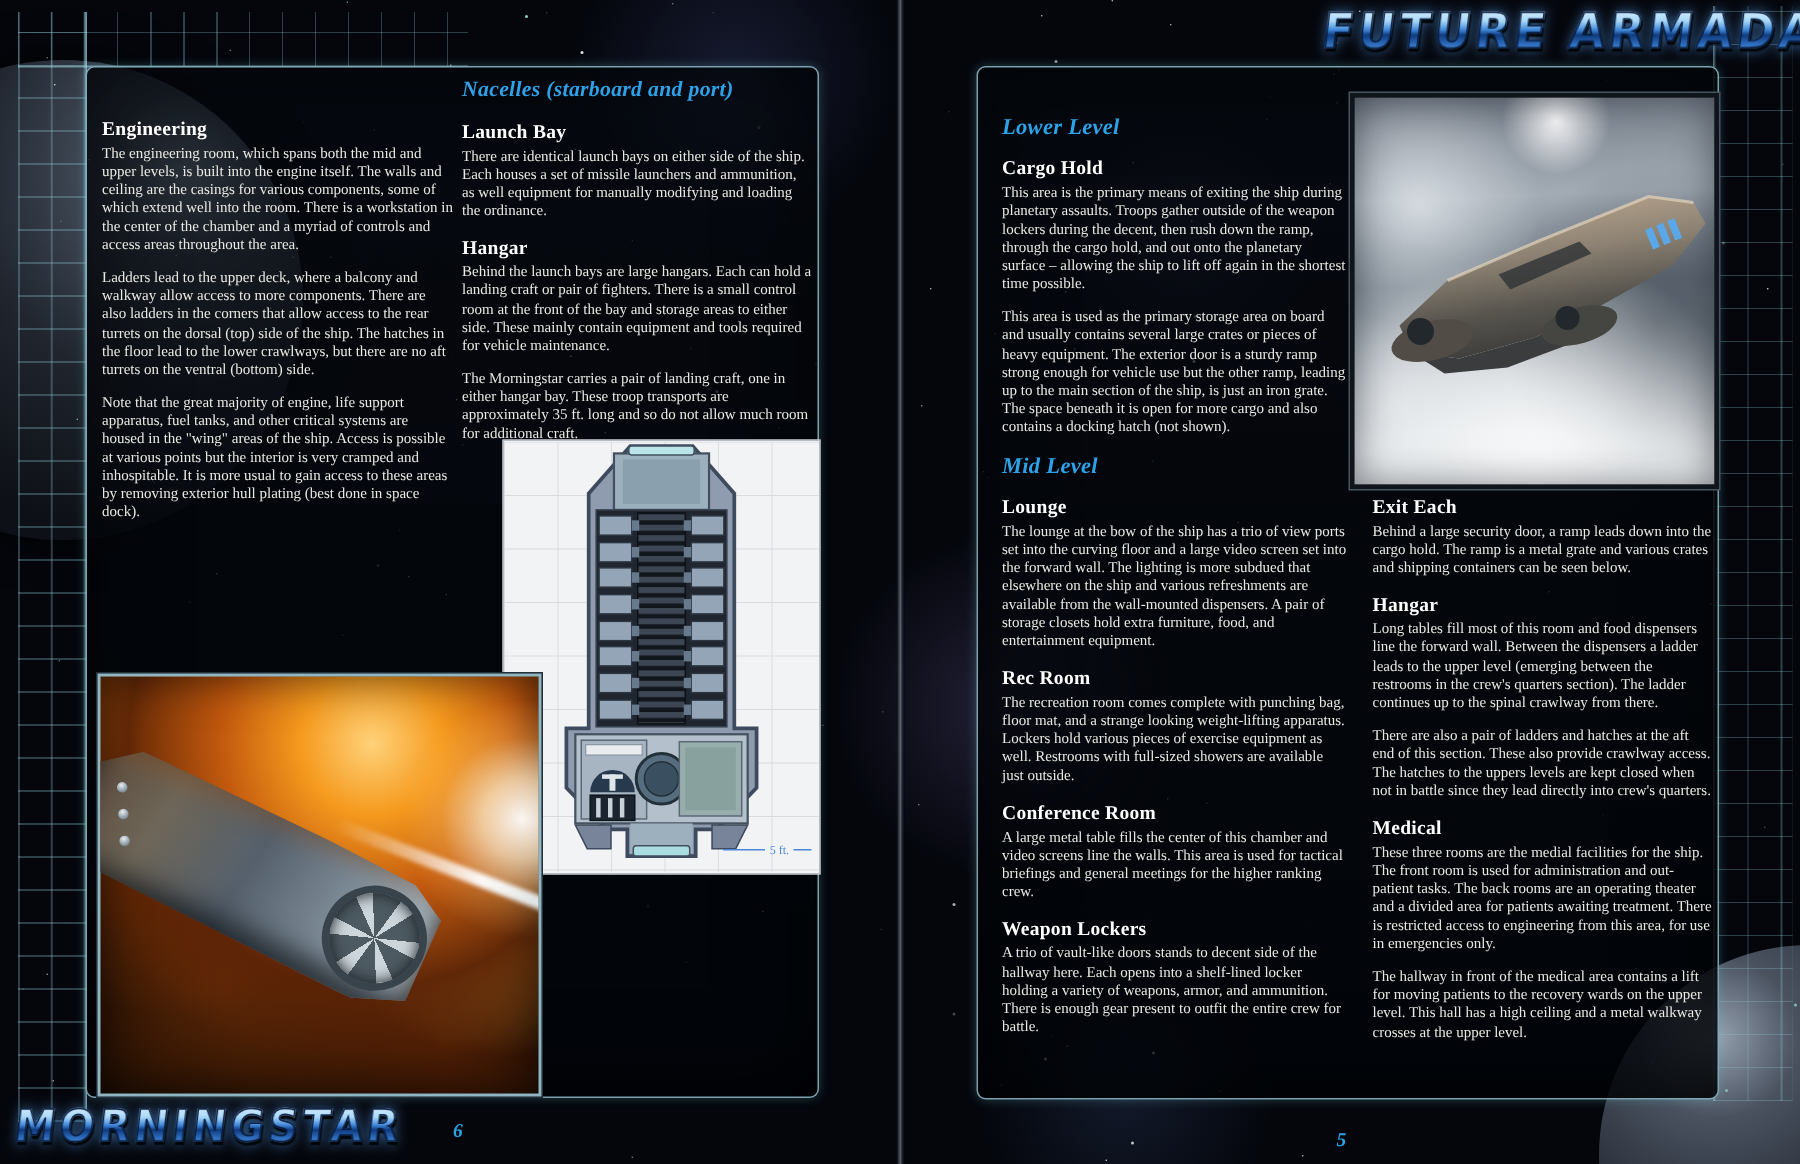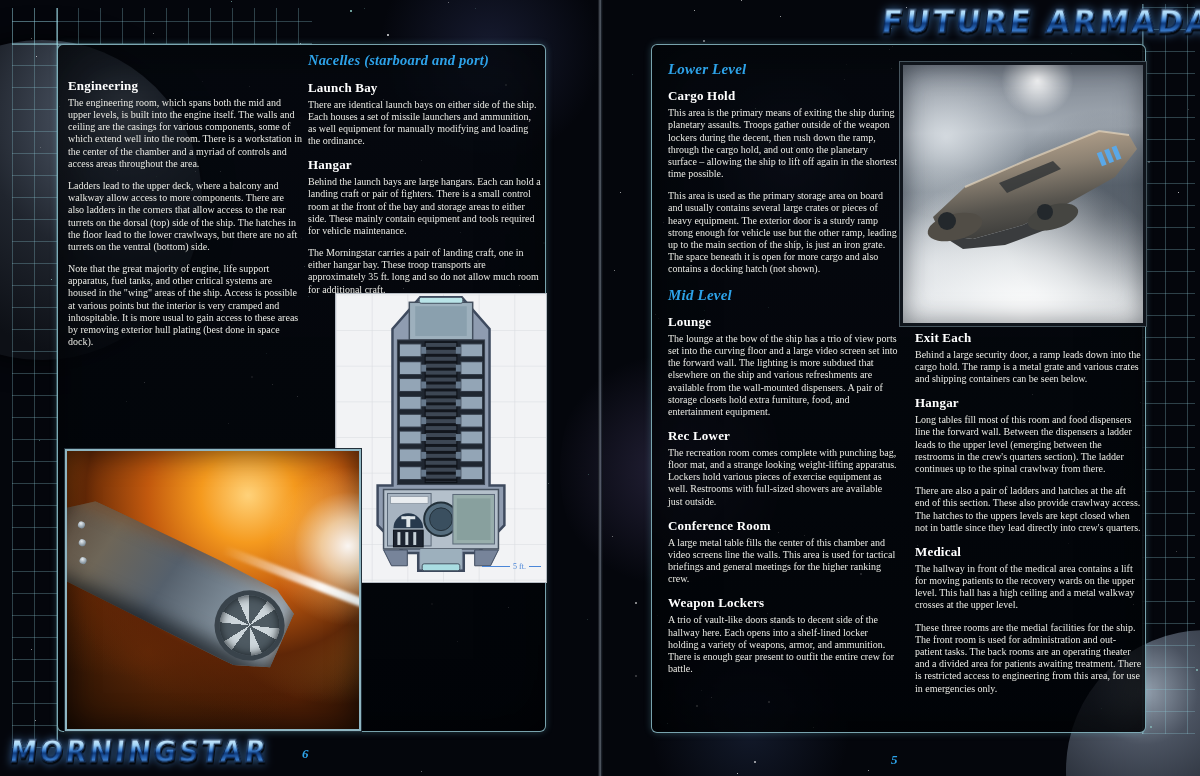--- a/index.html
+++ b/index.html
@@ -389,29 +389,29 @@
     <div class="exp-dot" style="left:34px;top:56px;"></div>
   </div>
   <div class="exp-beam"></div>
 </div>
 
 <div class="logo" id="logo-morningstar">MORNINGSTAR</div>
 <div class="pagenum" style="left:302px;top:746px;">6</div>
 
 <div class="logo" id="logo-armada">FUTURE ARMADA</div>
 
-<div class="col" id="rp-left-col" style="left:668px;top:60px;width:231px;">
+<div class="col" id="rp-left-col" style="left:668px;top:76px;width:231px;">
   <div class="h2 first">Lower Level</div>
   <div class="h3">Cargo Hold</div>
   <p>This area is the primary means of exiting the ship during planetary assaults. Troops gather outside of the weapon lockers during the decent, then rush down the ramp, through the cargo hold, and out onto the planetary surface – allowing the ship to lift off again in the shortest time possible.</p>
   <p>This area is used as the primary storage area on board and usually contains several large crates or pieces of heavy equipment. The exterior door is a sturdy ramp strong enough for vehicle use but the other ramp, leading up to the main section of the ship, is just an iron grate. The space beneath it is open for more cargo and also contains a docking hatch (not shown).</p>
   <div class="h2">Mid Level</div>
   <div class="h3">Lounge</div>
   <p>The lounge at the bow of the ship has a trio of view ports set into the curving floor and a large video screen set into the forward wall. The lighting is more subdued that elsewhere on the ship and various refreshments are available from the wall-mounted dispensers. A pair of storage closets hold extra furniture, food, and entertainment equipment.</p>
-  <div class="h3">Rec Lower</div>
+  <div class="h3">Rec Room</div>
   <p>The recreation room comes complete with punching bag, floor mat, and a strange looking weight-lifting apparatus. Lockers hold various pieces of exercise equipment as well. Restrooms with full-sized showers are available just outside.</p>
   <div class="h3">Conference Room</div>
   <p>A large metal table fills the center of this chamber and video screens line the walls. This area is used for tactical briefings and general meetings for the higher ranking crew.</p>
   <div class="h3">Weapon Lockers</div>
   <p>A trio of vault-like doors stands to decent side of the hallway here. Each opens into a shelf-lined locker holding a variety of weapons, armor, and ammunition. There is enough gear present to outfit the entire crew for battle.</p>
 </div>
 
 <div id="sky-photo">
   <svg viewBox="0 0 240 258">
     <defs>
@@ -438,17 +438,17 @@
   </svg>
 </div>
 
 <div class="col" id="rp-right-col" style="left:915px;top:330px;width:227px;">
   <div class="h3" style="margin-top:0;">Exit Each</div>
   <p>Behind a large security door, a ramp leads down into the cargo hold. The ramp is a metal grate and various crates and shipping containers can be seen below.</p>
   <div class="h3">Hangar</div>
   <p>Long tables fill most of this room and food dispensers line the forward wall. Between the dispensers a ladder leads to the upper level (emerging between the restrooms in the crew's quarters section). The ladder continues up to the spinal crawlway from there.</p>
   <p>There are also a pair of ladders and hatches at the aft end of this section. These also provide crawlway access. The hatches to the uppers levels are kept closed when not in battle since they lead directly into crew's quarters.</p>
   <div class="h3">Medical</div>
+  <p>These three rooms are the medial facilities for the ship. The front room is used for administration and out-patient tasks. The back rooms are an operating theater and a divided area for patients awaiting treatment. There is restricted access to engineering from this area, for use in emergencies only.</p>
   <p>The hallway in front of the medical area contains a lift for moving patients to the recovery wards on the upper level. This hall has a high ceiling and a metal walkway crosses at the upper level.</p>
-  <p>These three rooms are the medial facilities for the ship. The front room is used for administration and out-patient tasks. The back rooms are an operating theater and a divided area for patients awaiting treatment. There is restricted access to engineering from this area, for use in emergencies only.</p>
 </div>
 
 <div class="pagenum" style="left:891px;top:752px;">5</div>
 
 </body></html>

